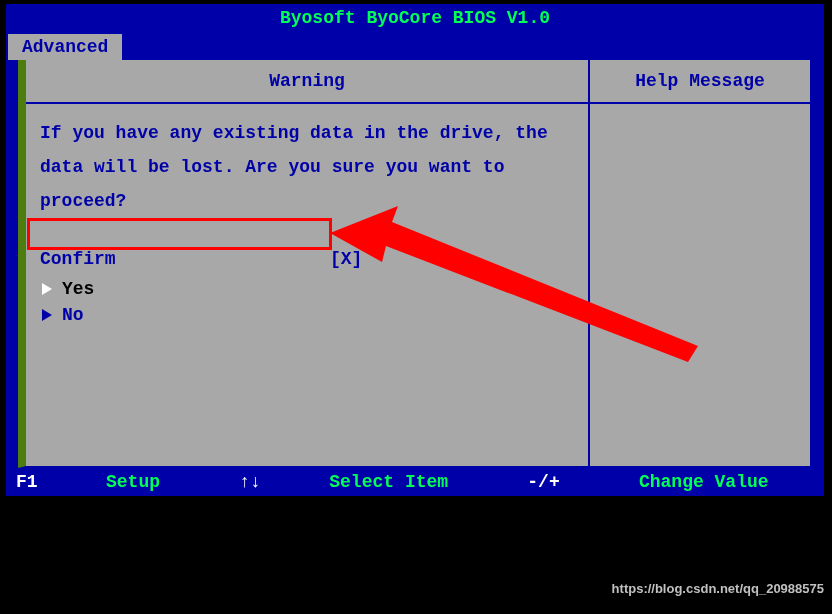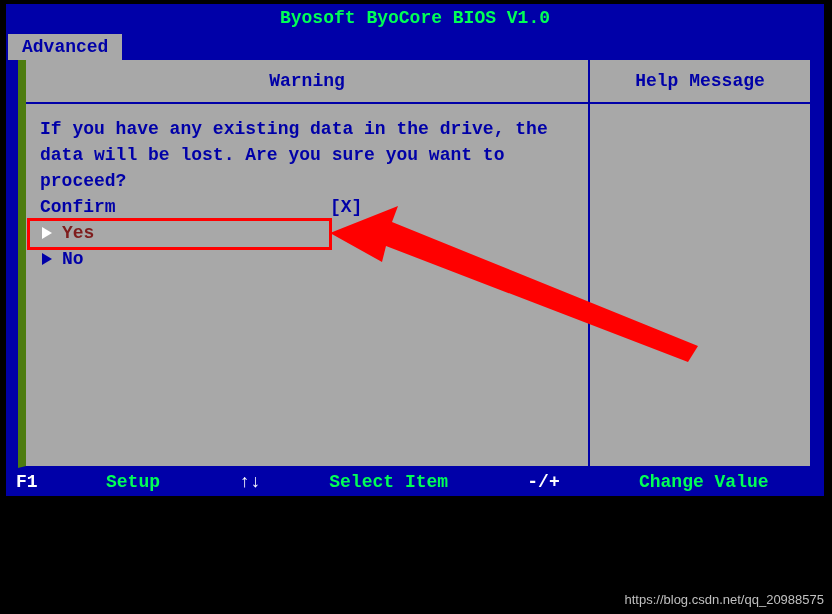--- a/index.html
+++ b/index.html
@@ -80,37 +80,38 @@
   }
   .body-row {
     display: flex;
     height: calc(100% - 44px);
   }
   .main-col {
     width: 564px;
     border-right: 2px solid #0000a8;
     padding: 12px 14px;
     color: #0000a8;
-    line-height: 26px;
+    line-height: 34px;
     position: relative;
   }
   .help-col { flex: 1; }
   .confirm-row {
     display: flex;
+    margin-top: 24px;
   }
   .confirm-label { width: 290px; }
   .menu-item {
     display: flex;
     align-items: center;
     color: #0000a8;
     height: 26px;
   }
   .menu-item.selected {
     background: #a8a8a8;
-    color: #7f1d1d;
+    color: #000000;
   }
   .tri {
     width: 0; height: 0;
     border-top: 6px solid transparent;
     border-bottom: 6px solid transparent;
     margin-right: 10px;
     margin-left: 2px;
   }
   .tri.blue { border-left: 10px solid #0000a8; }
   .tri.white { border-left: 10px solid #fff; }
@@ -131,25 +132,25 @@
     border: 3px solid red;
     pointer-events: none;
   }
   .arrow-svg {
     position: absolute;
     pointer-events: none;
   }
   .watermark {
     position: absolute;
     right: 8px;
-    bottom: 7px;
+    bottom: 18px;
     color: #d5d5d5;
     font-family: Arial, sans-serif;
     font-size: 13px;
-    font-weight: normal;
+    font-weight: bold;
     opacity: 0.9;
   }
 </style>
 </head>
 <body>
 
 <div class="bios-frame">
 
   <div class="title-bar">
     <span>Byosoft ByoCore BIOS V1.0</span>

